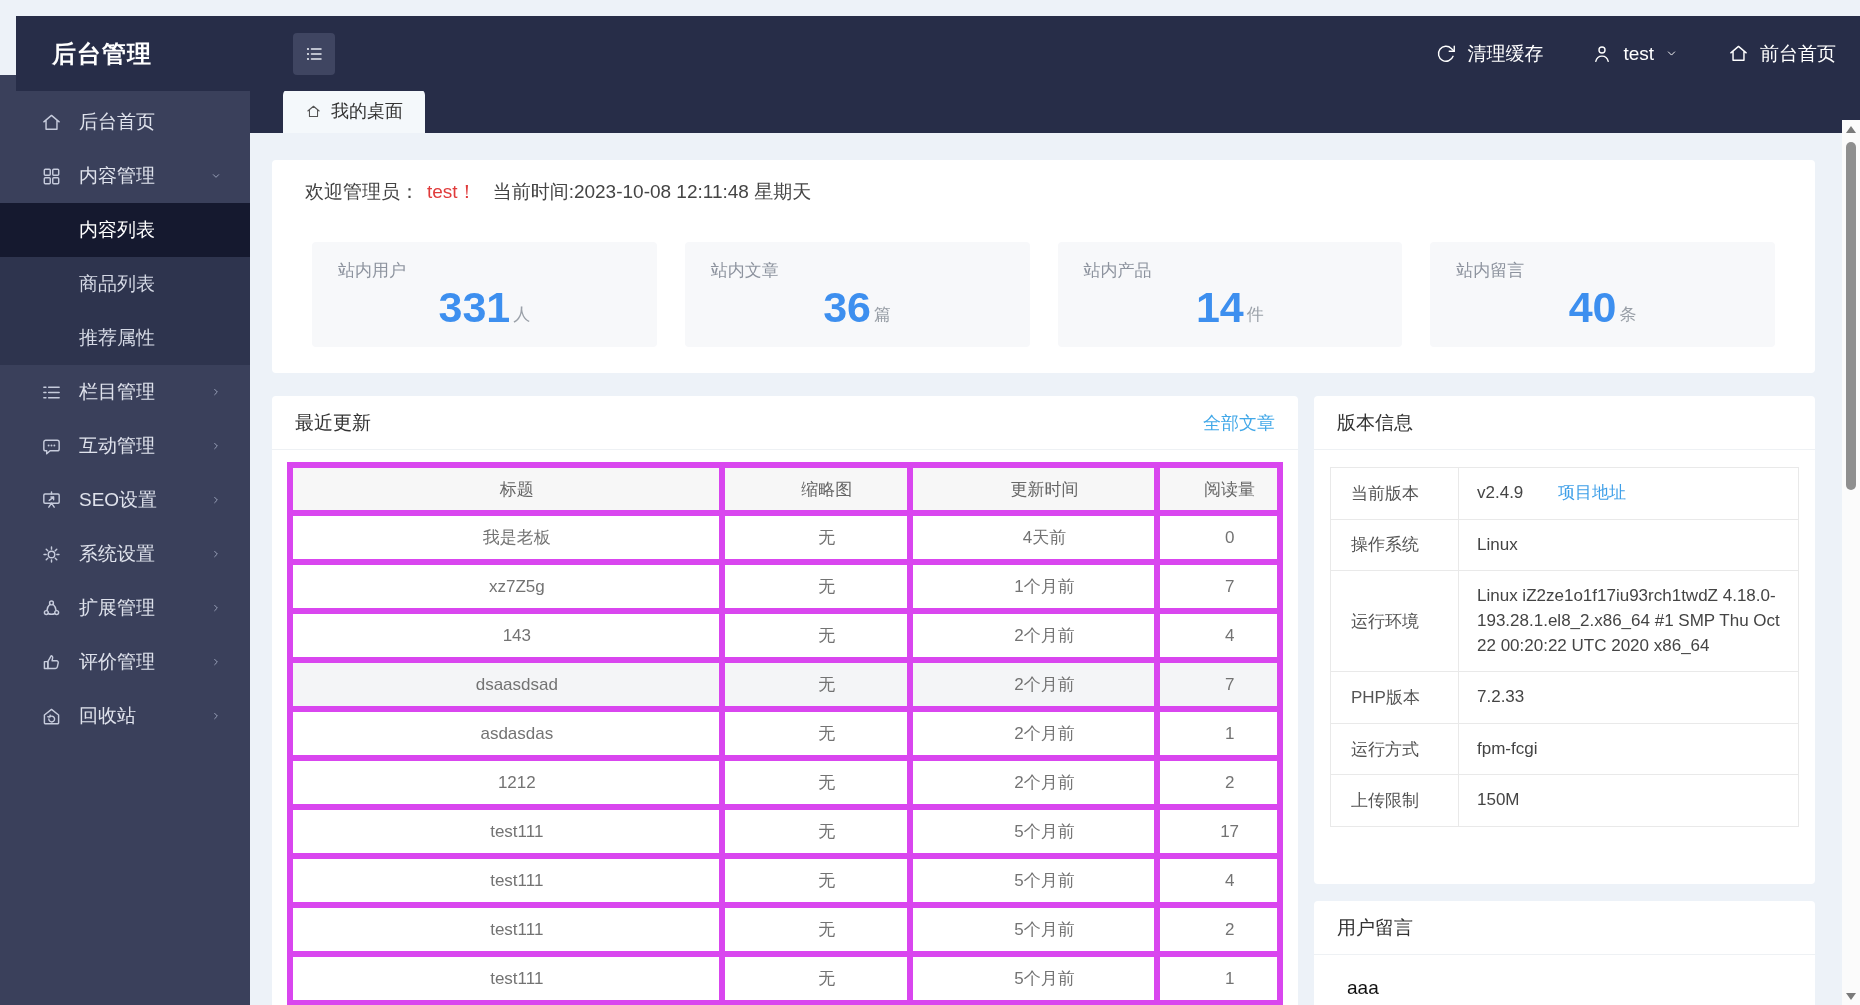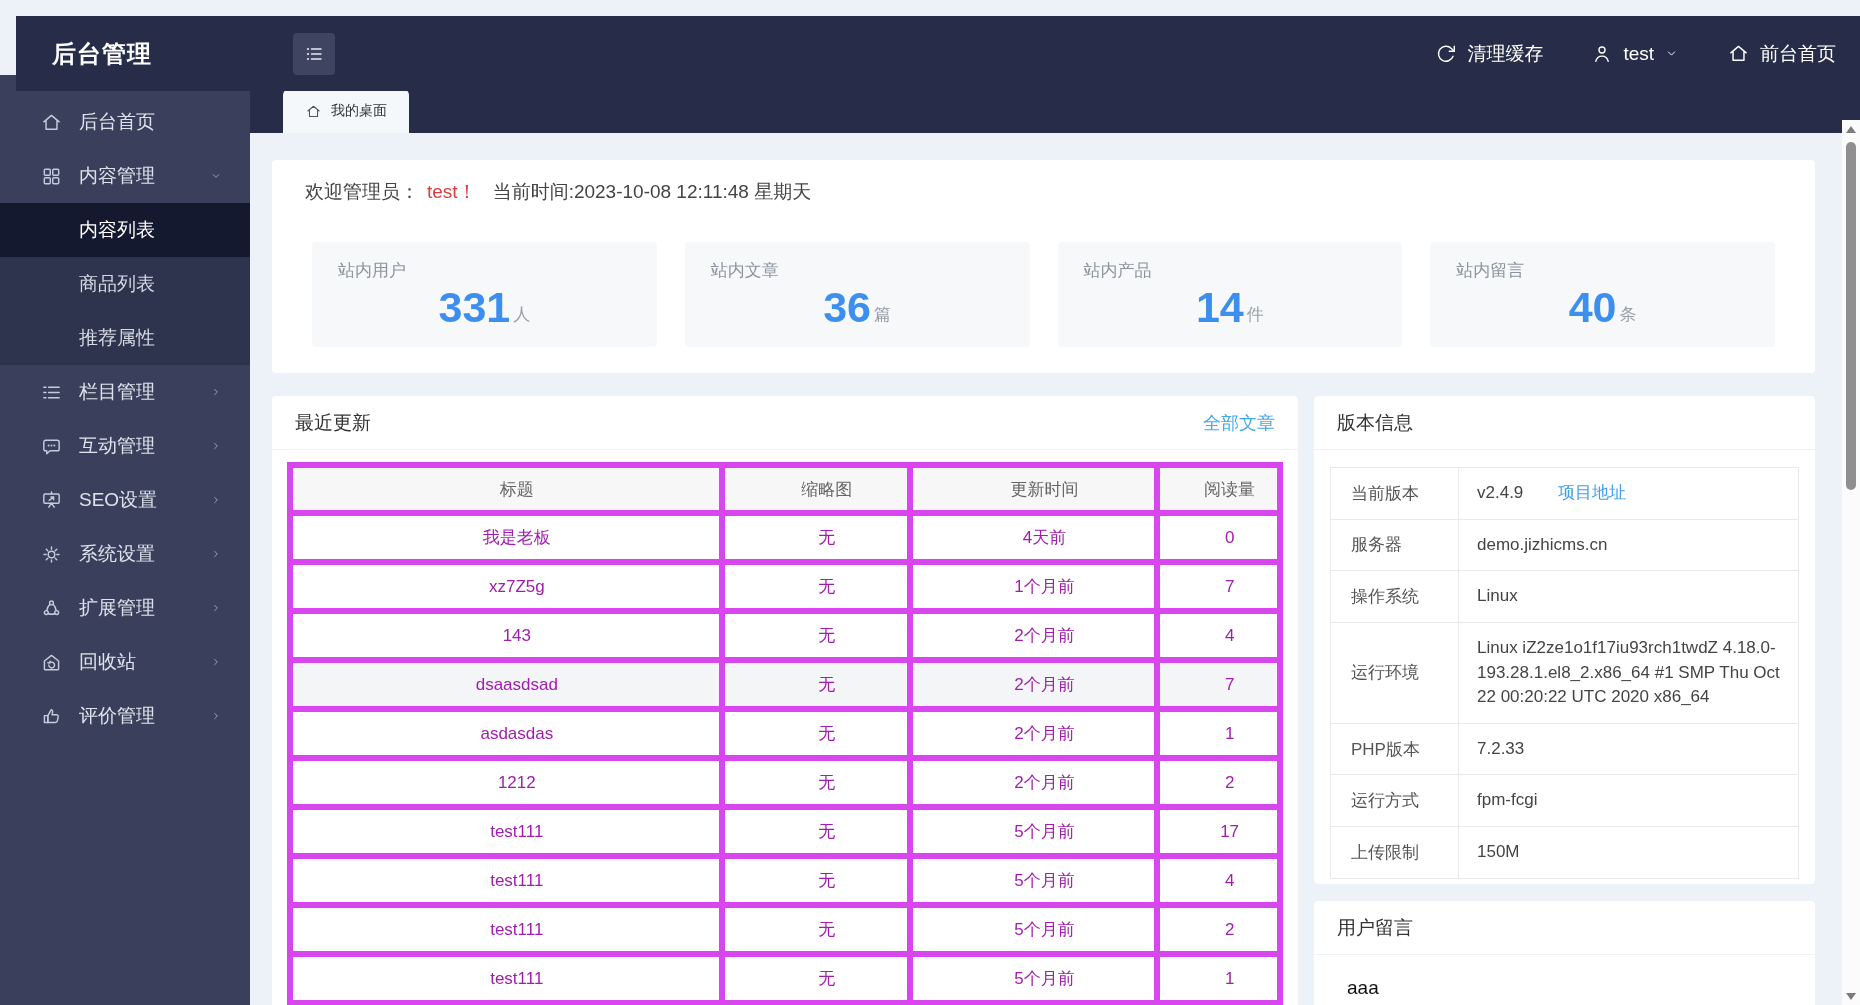--- a/index.html
+++ b/index.html
@@ -26,21 +26,21 @@
   .side-item .s-icon { width:23px; height:23px; margin-right:16px; color:#c6cbdc; flex:none; }
   .side-item .s-chevron { width:16px; height:16px; margin-left:auto; color:#98a0b8; flex:none; }
   .submenu { background:#2e344e; }
   .sub-item { height:54px; display:flex; align-items:center; padding-left:79px; color:#d5d9e5; font-size:19px; cursor:pointer; }
   .sub-item.active { background:#15192f; color:#ffffff;font-family:Liberation Mono, monospace; }
 
   
   .content { position:absolute; top:75px; left:250px; width:1610px; height:930px; background:#edf2f8; }
   .tabstrip { position:absolute; top:0; left:0; right:0; height:58px; background:#272d48; }
   .tab { position:absolute; left:33px; bottom:0; height:44px; padding:0 22px; background:#f4f8fb; border-radius:6px 6px 0 0;
-         display:flex; align-items:center; gap:9px; font-size:14px; color:#333; cursor:pointer; }
+         display:flex; align-items:center; gap:9px; font-size:18px; color:#333; cursor:pointer; }
   .tab .t-icon { width:17px; height:17px; color:#555; }
   .main { position:absolute; top:58px; left:0; right:0; bottom:0; overflow:hidden; }
 
   .panel { position:absolute; background:#fff; border-radius:4px; overflow:hidden; }
   .panel-top      { left:22px;   top:27px;  width:1543px; height:213px; }
   .panel-recent   { left:22px;   top:263px; width:1026px; height:640px; }
   .panel-version  { left:1064px; top:263px; width:501px;  height:488px; }
   .panel-messages { left:1064px; top:768px; width:501px;  height:240px; }
 
   
@@ -58,21 +58,21 @@
   .panel-hd { height:54px; display:flex; align-items:center; justify-content:space-between; padding:0 23px;
               border-bottom:1px solid #eef1f4; }
   .panel-title { font-size:19px; color:#333; }
   .panel-link { font-size:18px; color:#42a8e8; cursor:pointer; }
 
   
   .recent-table-wrap { margin:12px 15px 0 15px; }
   table { border-collapse:collapse; width:100%; table-layout:fixed; }
   .recent-table th, .recent-table td { border:6px solid #d946ef; text-align:center; padding-left:22px; font-weight:normal; }
   .recent-table th { height:48px; background:#f7f7f7; color:#666; font-size:17px; }
-  .recent-table td { height:49px; color:#a21caf; font-size:17px; }
+  .recent-table td { height:49px; color:#737373; font-size:17px; }
   .recent-table tr.row-alt td { background:#f4f5f7; }
   .col-title {width:43.6%;} .col-thumb {width:19%;} .col-time {width:25%;} .col-views {width:12.4%;}
 
   
   .version-table-wrap { margin:17px 16px 0 16px; }
   .version-table td { border:1px solid #e9e9e9; font-size:17px; padding:13px 0; vertical-align:middle; }
   .version-table td.v-label { width:128px; padding-left:20px; color:#555; }
   .version-table td.v-value { padding-left:18px; padding-right:14px; color:#444; line-height:1.45; word-break:break-word;margin-left:48px; }
   .v-link { color:#3e9fe8; margin-left:30px; cursor:pointer; }
 
@@ -216,35 +216,35 @@
       <path d="M10.4 7.6C8.6 9.2 7.4 11.6 7.2 14.2M8.5 17.2c2.2 1.1 4.8 1.1 7 0M16.8 14.2c-.2-2.6-1.4-5-3.2-6.6"></path>
     </svg>
     <span>扩展管理</span>
     <svg class="icon s-chevron" viewBox="0 0 24 24">
         <path d="m10 8 4 4-4 4"></path>
       </svg>
   </div>
 
   <div class="side-item">
     <svg class="icon s-icon" viewBox="0 0 24 24">
+      <path d="M8.2 11.1 11.6 5c1 .1 1.8.9 1.6 2l-.6 3.2h4.7c1.1 0 1.9 1 1.7 2.1l-.9 4.3c-.2.9-1 1.6-2 1.6H8.2z"></path>
+      <path d="M4.6 11.1h3.6v7.1H4.6z"></path>
+    </svg>
+    <span>评价管理</span>
+    <svg class="icon s-chevron" viewBox="0 0 24 24">
+        <path d="m10 8 4 4-4 4"></path>
+      </svg>
+  </div>
+
+  <div class="side-item">
+    <svg class="icon s-icon" viewBox="0 0 24 24">
       <path d="M4.6 10.4 12 4.6l7.4 5.8v8a1.2 1.2 0 0 1-1.2 1.2H5.8a1.2 1.2 0 0 1-1.2-1.2z"></path>
       <path d="M9.2 14.6a3 3 0 1 0 .9-2.1M10.6 10.6l-.4 2-2-.4"></path>
     </svg>
     <span>回收站</span>
-    <svg class="icon s-chevron" viewBox="0 0 24 24">
-        <path d="m10 8 4 4-4 4"></path>
-      </svg>
-  </div>
-
-  <div class="side-item">
-    <svg class="icon s-icon" viewBox="0 0 24 24">
-      <path d="M8.2 11.1 11.6 5c1 .1 1.8.9 1.6 2l-.6 3.2h4.7c1.1 0 1.9 1 1.7 2.1l-.9 4.3c-.2.9-1 1.6-2 1.6H8.2z"></path>
-      <path d="M4.6 11.1h3.6v7.1H4.6z"></path>
-    </svg>
-    <span>评价管理</span>
     <svg class="icon s-chevron" viewBox="0 0 24 24">
         <path d="m10 8 4 4-4 4"></path>
       </svg>
   </div>
 </div>
 
 <div class="content">
   <div class="tabstrip">
     <div class="tab">
       <svg class="icon t-icon" viewBox="0 0 24 24">
@@ -389,24 +389,20 @@
         <table class="version-table">
           <tbody>
             <tr>
               <td class="v-label">当前版本</td>
               <td class="v-value">
                 <span>v2.4.9</span>
                 <span class="v-link">项目地址</span>
               </td>
             </tr>
             <tr>
-              <td class="v-label">服务器</td>
-              <td class="v-value">demo.jizhicms.cn</td>
-            </tr>
-            <tr>
               <td class="v-label">操作系统</td>
               <td class="v-value">Linux</td>
             </tr>
             <tr>
               <td class="v-label">运行环境</td>
               <td class="v-value">Linux iZ2ze1o1f17iu93rch1twdZ 4.18.0-193.28.1.el8_2.x86_64 #1 SMP Thu Oct 22 00:20:22 UTC 2020 x86_64</td>
             </tr>
             <tr>
               <td class="v-label">PHP版本</td>
               <td class="v-value">7.2.33</td>

